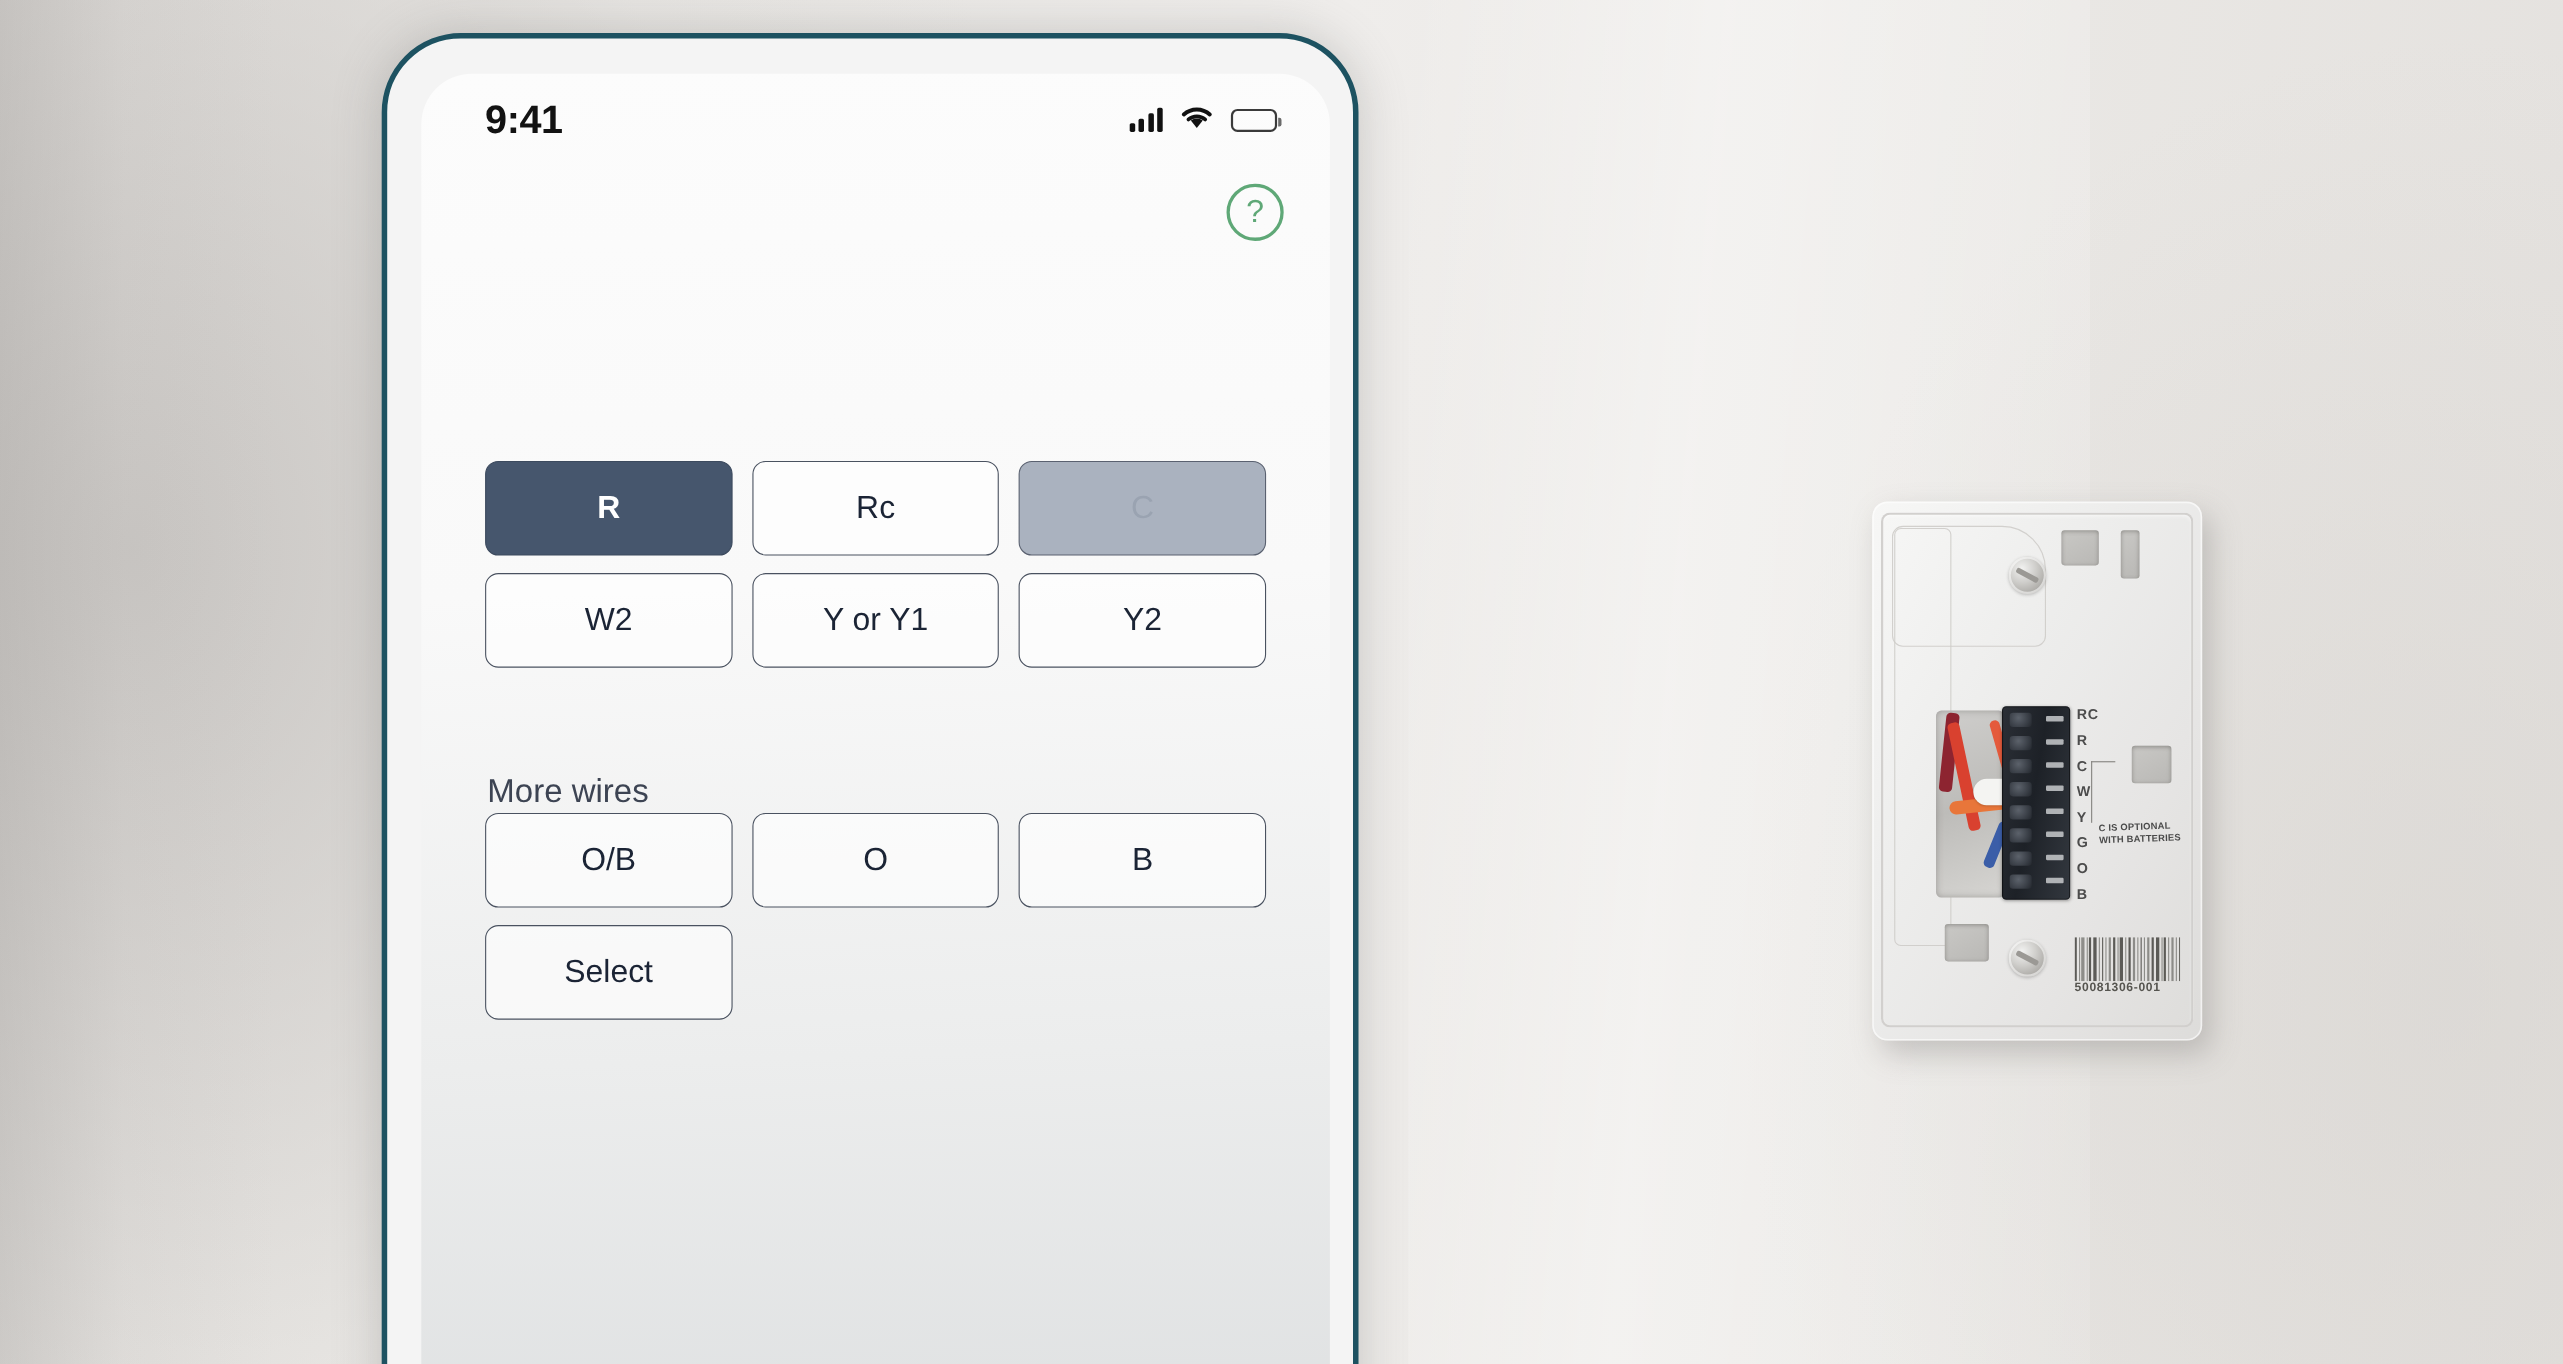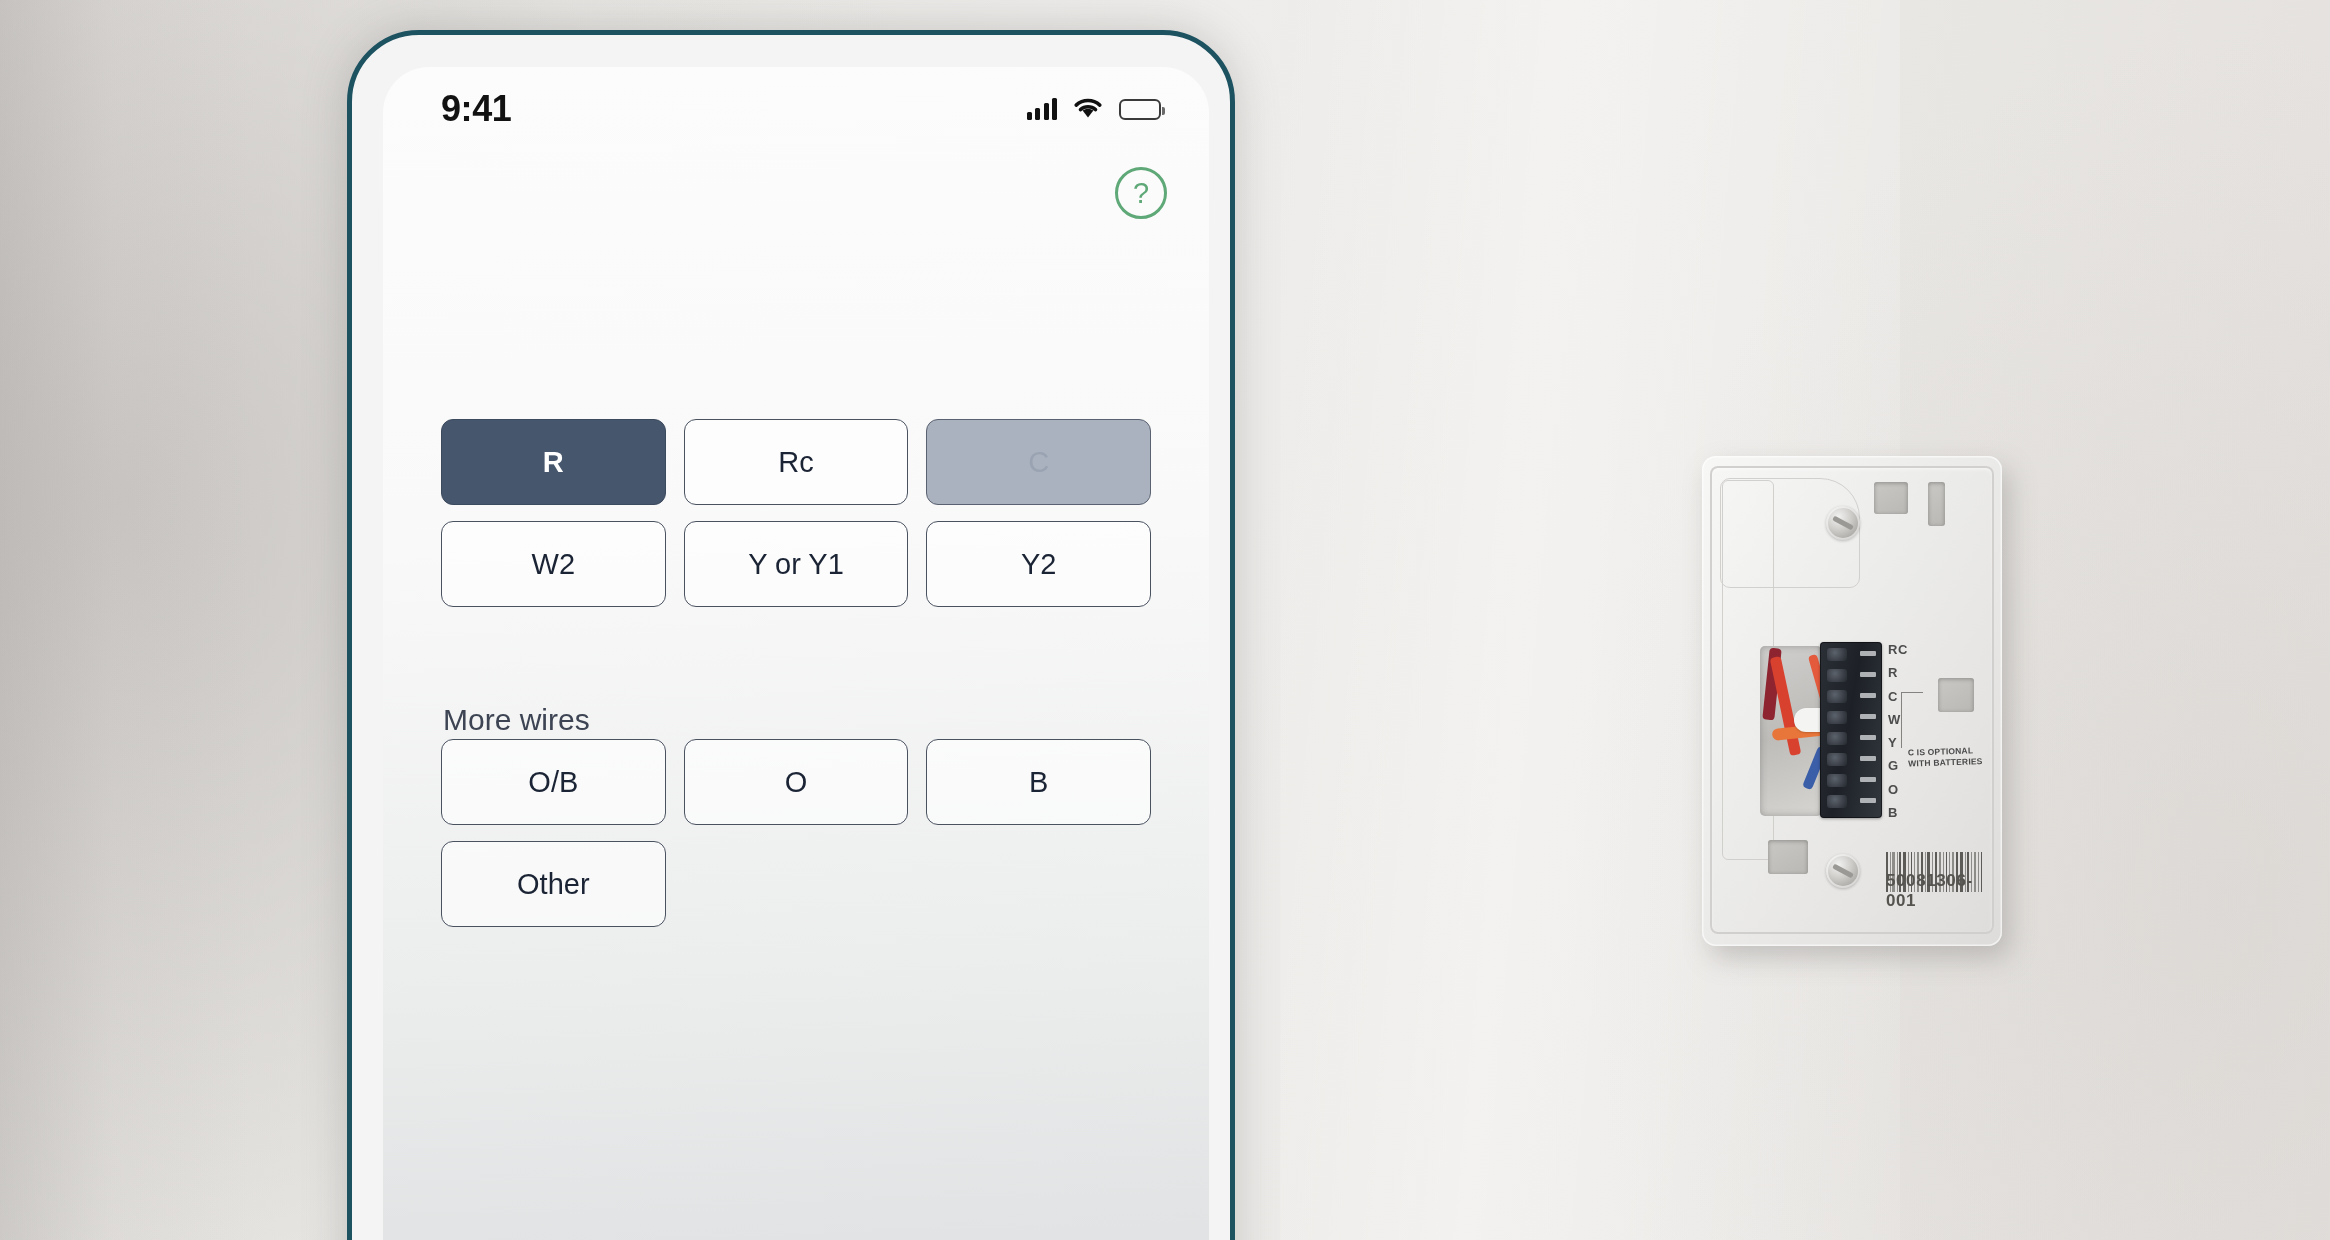--- a/index.html
+++ b/index.html
@@ -204,22 +204,22 @@
     border-left:1.4px solid #84837f;
     border-top:1.4px solid #84837f;
   }
 
   #t-barcode{
     position:absolute; left:184px; top:396px; width:96px; height:40px;
     display:flex; align-items:flex-end; gap:2px; overflow:hidden;
   }
   #t-barcode i{ display:block; background:#54534f; height:100%; }
   #t-partnum{
-    position:absolute; left:184px; top:415px;
-    font-size:17px; font-weight:700; color:#55544f; letter-spacing:0.6px;
+    position:absolute; left:184px; top:436px;
+    font-size:11px; font-weight:700; color:#55544f; letter-spacing:0.6px;
   }
 
   .t-vent{
     position:absolute; background:linear-gradient(150deg,#c9c8c5,#b9b8b5);
     border-radius:3px;
     box-shadow:inset 0 1px 4px rgba(70,68,65,0.45);
   }
   .t-emboss{
     position:absolute;
     border:1.5px solid rgba(206,204,201,0.9);
@@ -272,21 +272,21 @@
         <button class="wire-btn">Y or Y1</button>
         <button class="wire-btn">Y2</button>
       </div>
 
       <div id="more-wires-label">More wires</div>
 
       <div class="wire-grid" id="wire-grid-more">
         <button class="wire-btn">O/B</button>
         <button class="wire-btn">O</button>
         <button class="wire-btn">B</button>
-        <button class="wire-btn">Other</button>
+        <button class="wire-btn">Select</button>
       </div>
 
     </div>
   </div>
 
   <div id="thermostat">
 
     <div class="t-emboss" style="left:18px; top:22px; width:140px; height:110px; border-radius:10px 40px 10px 10px;"></div>
     <div class="t-emboss" style="left:20px; top:24px; width:52px; height:380px; border-radius:6px;"></div>
 

